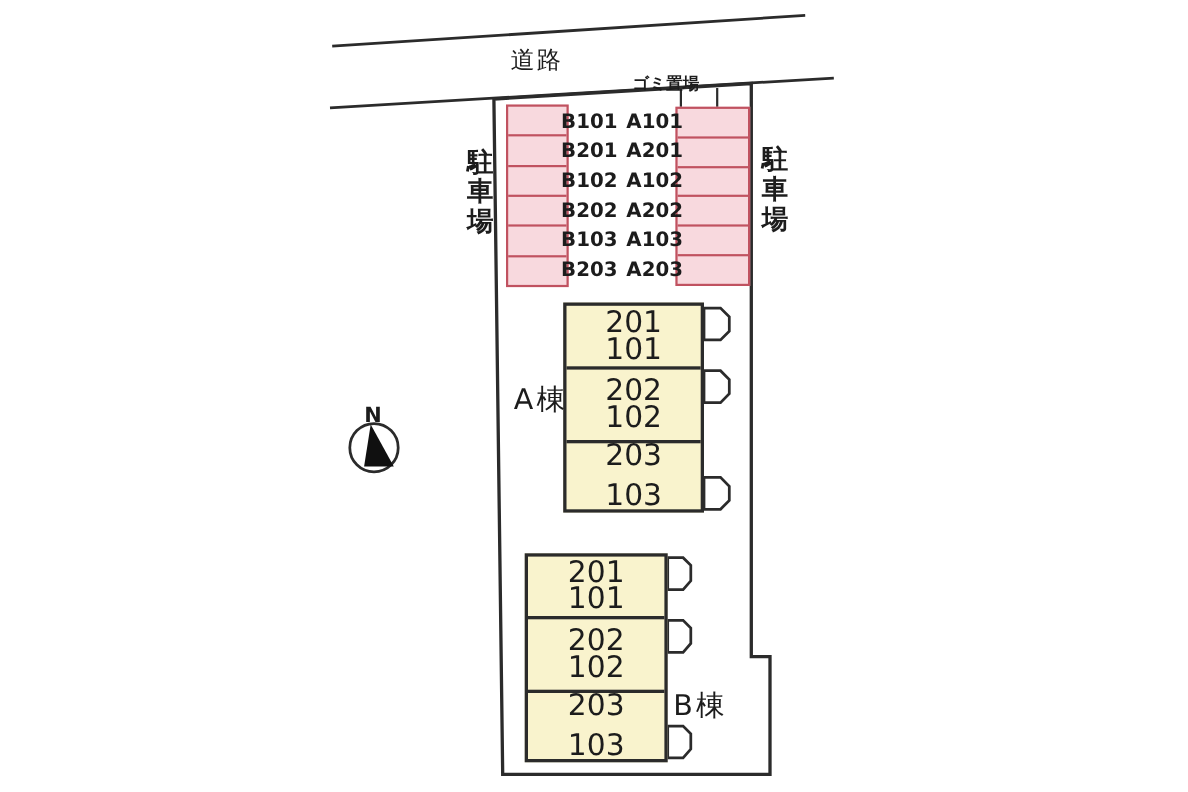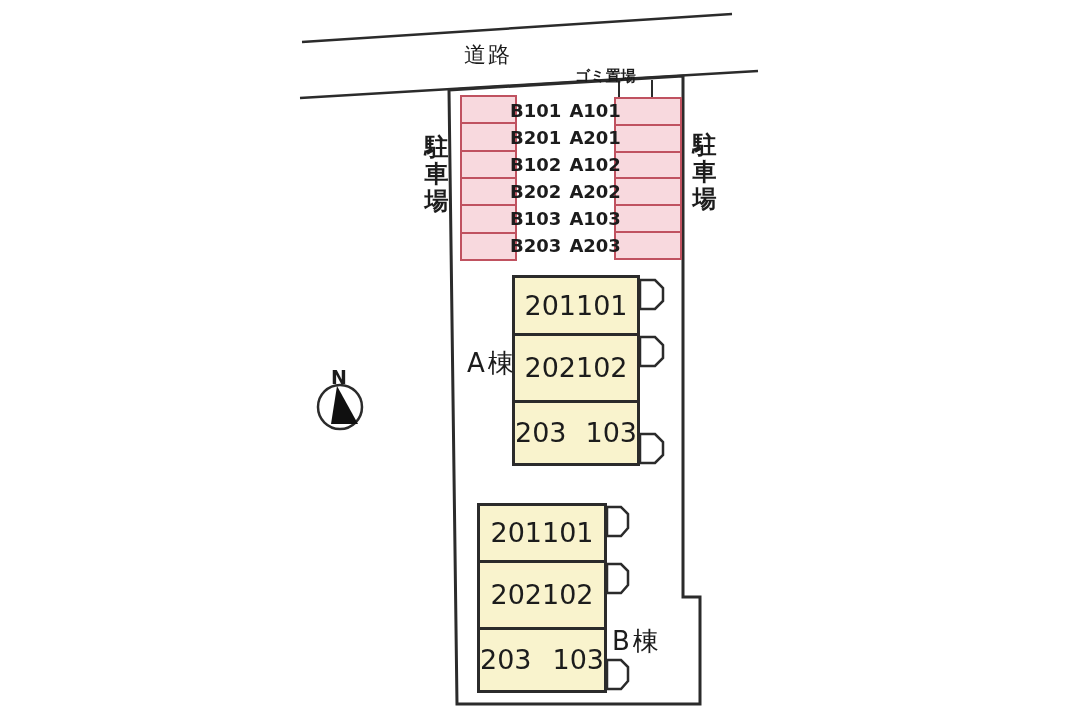--- a/index.html
+++ b/index.html
@@ -25,21 +25,21 @@
   .bldg-lbl{font-size:26px;letter-spacing:3px;}
   .pcol{position:absolute;display:flex;flex-direction:column;box-sizing:border-box;
         background:var(--parking-fill);border:2px solid var(--parking-border);}
   .pspace{flex:1;border-bottom:2px solid var(--parking-border);}
   .pspace:last-child{border-bottom:none;}
   .plabels{position:absolute;display:flex;flex-direction:column;
            justify-content:space-around;align-items:center;}
   .plrow{display:flex;gap:8px;font-size:18px;font-weight:600;line-height:1;}
   .bldg{position:absolute;display:flex;flex-direction:column;box-sizing:border-box;
         background:var(--building-fill);border:3px solid var(--line);}
-  .bsec{display:flex;flex-direction:row;align-items:center;justify-content:center;
+  .bsec{display:flex;flex-direction:column;align-items:center;justify-content:center;
         border-bottom:3px solid var(--line);box-sizing:border-box;}
   .bsec:last-child{border-bottom:none;flex:1;justify-content:space-between;}
   .unit-line{font-size:27px;line-height:24px;font-weight:500;}
   #compass-n{font-size:19px;font-weight:bold;fill:var(--text);
              font-family:"DejaVu Sans","Liberation Sans",sans-serif;}
 </style>
 </head>
 <body>
 
 <div id="stage">

